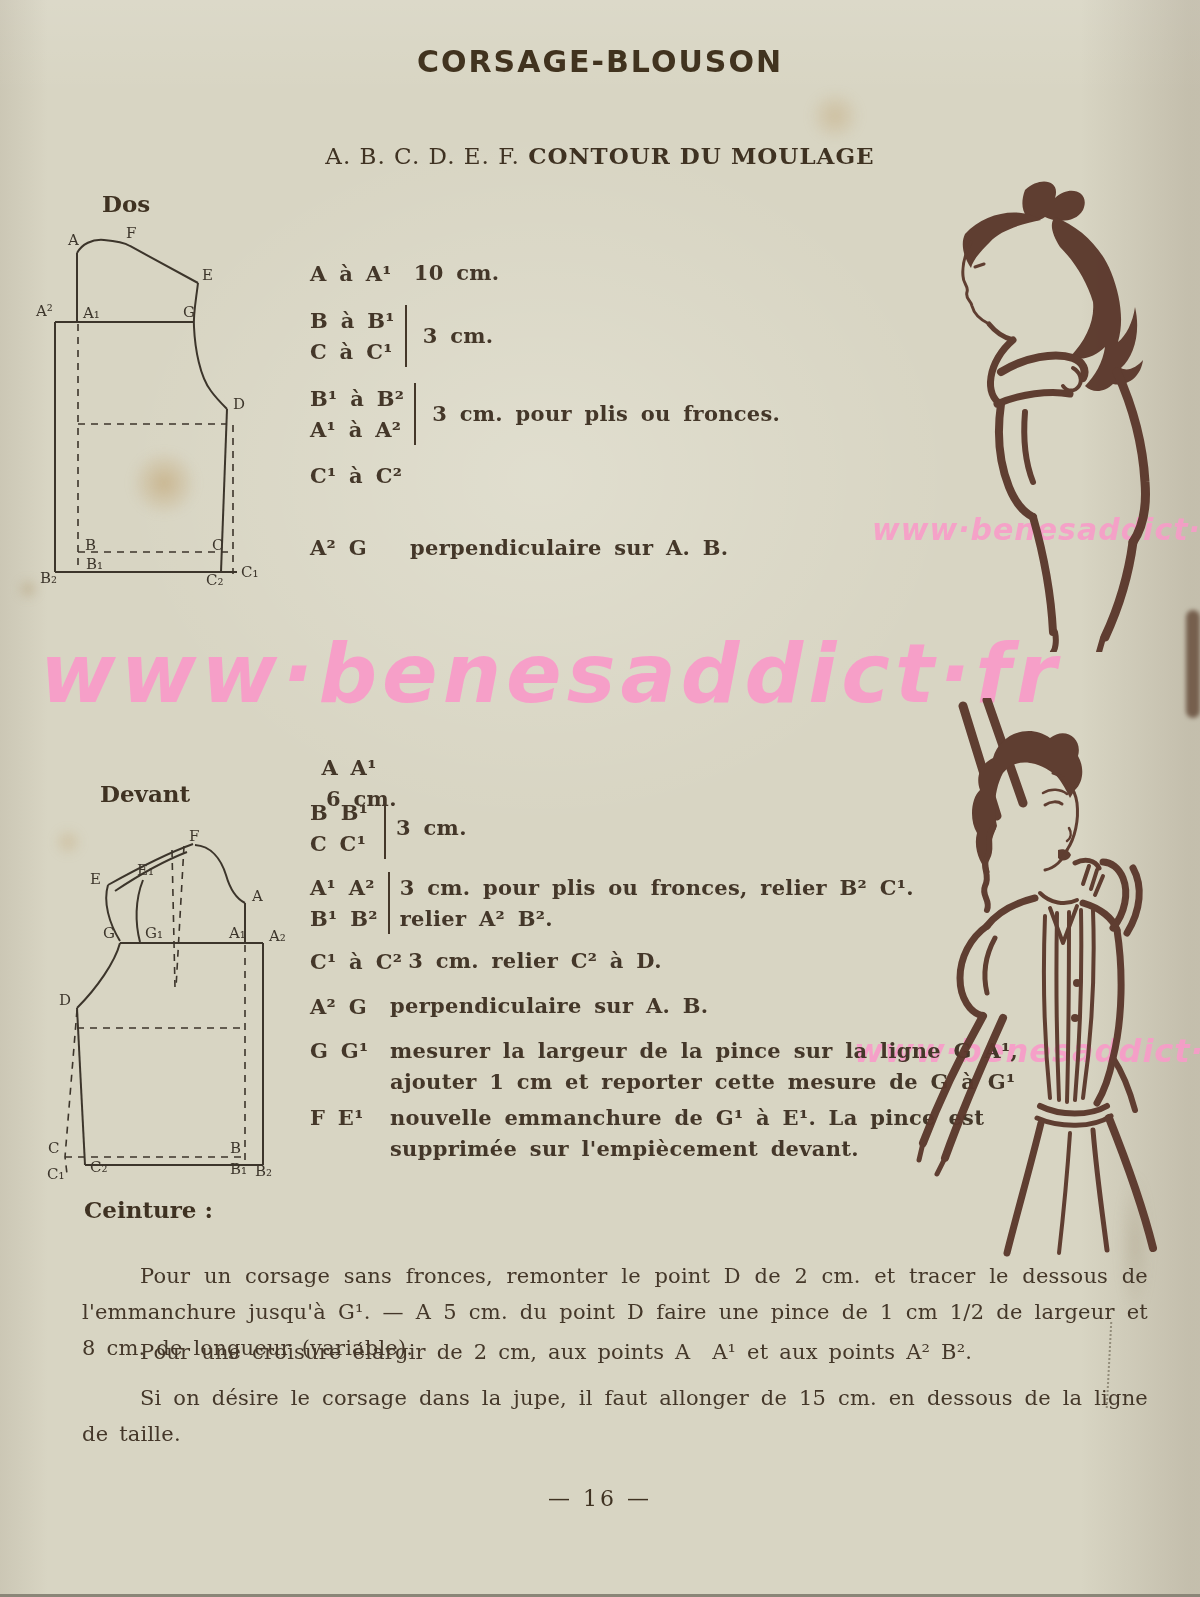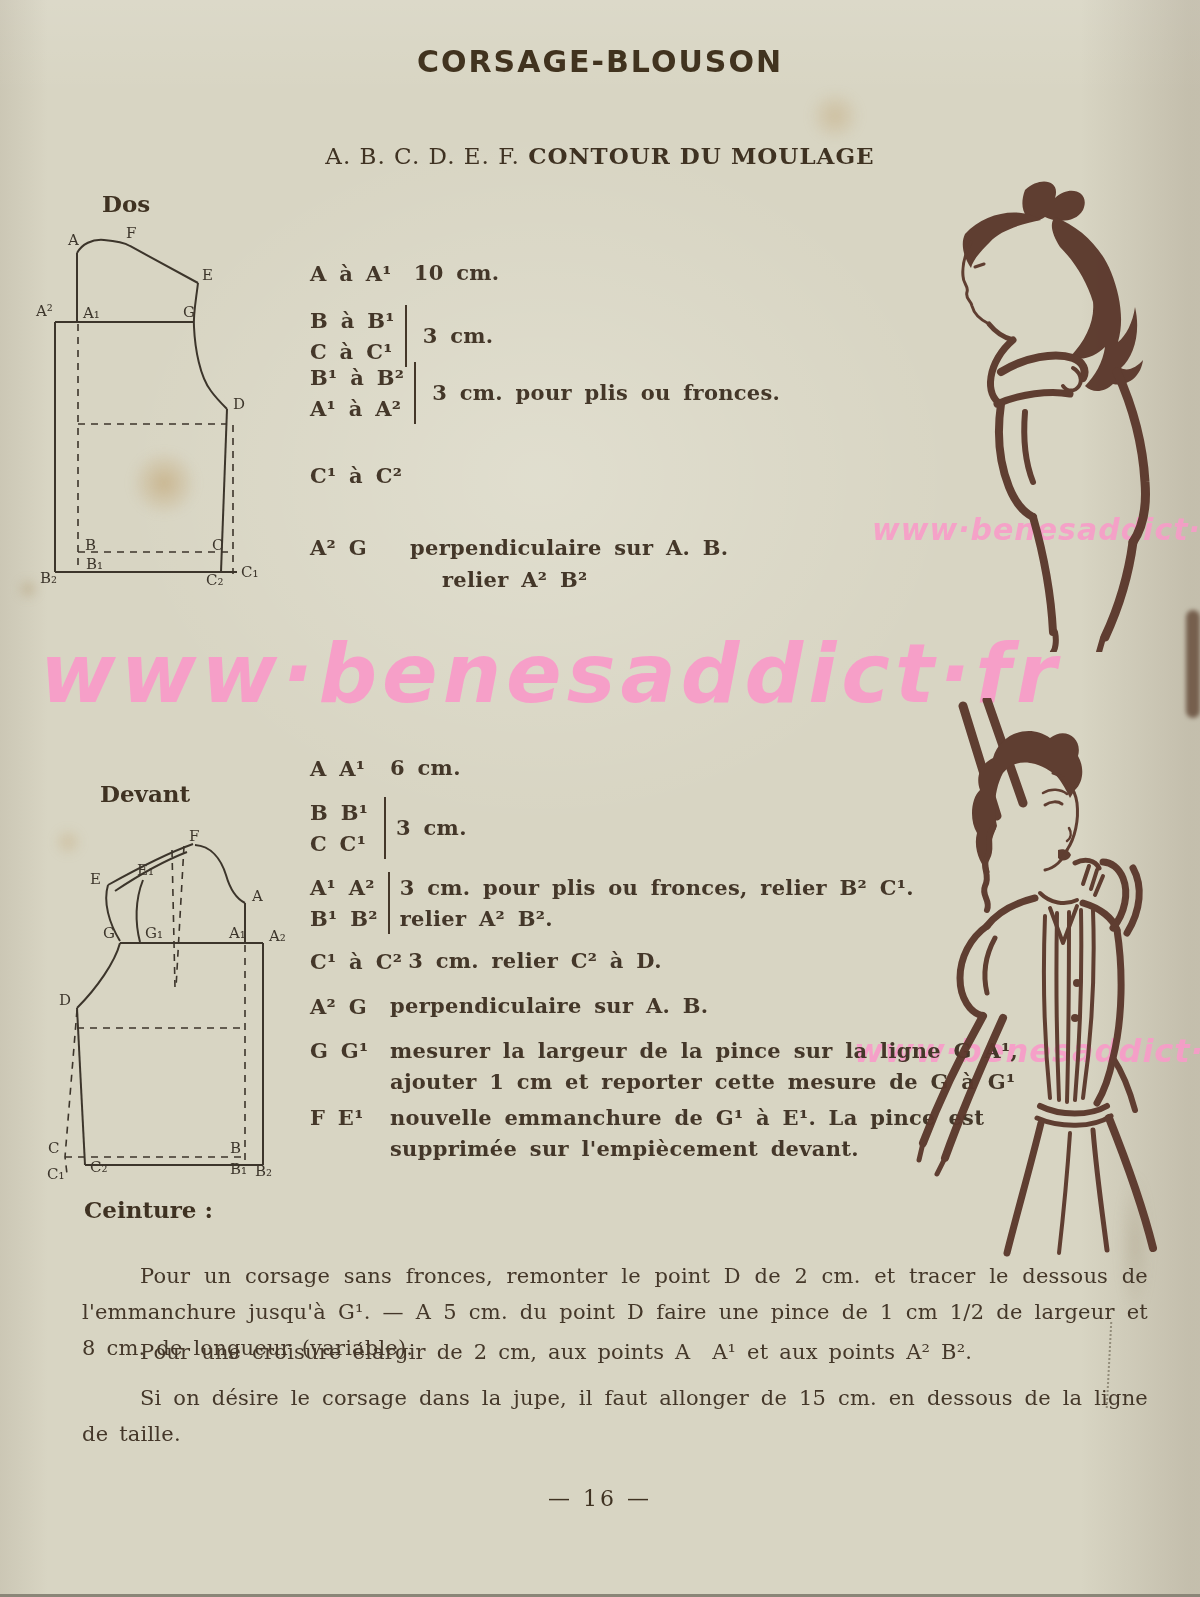--- a/index.html
+++ b/index.html
@@ -110,40 +110,39 @@
     <div class="mval" style="margin-left:22px;">10 cm.</div>
   </div>
   <div class="mrow" style="left:310px;top:305px;">
     <div class="mkeys">
       <span>B à B¹</span>
       <span>C à C¹</span>
     </div>
     <div class="mbar"></div>
     <div class="mval">3 cm.</div>
   </div>
-  <div class="mrow" style="left:310px;top:362px;">
+  <div class="mrow" style="left:310px;top:383px;">
     <div class="mkeys">
       <span>B¹ à B²</span>
       <span>A¹ à A²</span>
     </div>
     <div class="mbar"></div>
     <div class="mval">3 cm. pour plis ou fronces.</div>
   </div>
   <div class="mrow top" style="left:310px;top:460px;">
     <div class="mkeys">
         <span>C¹ à C²</span>
       </div>
   </div>
   <div class="mrow top" style="left:310px;top:532px;">
     <div class="mkeys">
         <span>A² G</span>
       </div>
     <div class="mval" style="margin-left:22px;">
       <div>perpendiculaire sur A. B.</div>
-      <div class="ind">relier A² B²</div>
     </div>
   </div>
 
   <div class="wm wm-big" style="color:#f99bc9;">www·benesaddict·fr</div>
   <div class="wm wm-1" style="color:#f99bc9;">www·benesaddict·fr</div>
   <div class="wm wm-2" style="color:#f99bc9;">www·benesaddict·fr</div>
 
   <div class="sec-head" style="left:100px;top:780px;">Devant</div>
 
   <svg class="diag" style="left:35px;top:830px;" width="270" height="358" viewBox="0 0 270 358">
@@ -180,21 +179,21 @@
       <text x="24" y="175">D</text>
       <text x="13" y="323">C</text>
       <text x="195" y="323">B</text>
       <text x="55" y="342">C₂</text>
       <text x="12" y="349">C₁</text>
       <text x="195" y="344">B₁</text>
       <text x="220" y="346">B₂</text>
     </g>
   </svg>
 
-  <div class="mrow" style="left:310px;top:752px;">
+  <div class="mrow" style="left:310px;top:752px;flex-direction:column;">
     <div class="mkeys narrow">
         <span>A A¹</span>
       </div>
     <div class="mval">6 cm.</div>
   </div>
   <div class="mrow" style="left:310px;top:797px;justify-content:flex-end;">
     <div class="mkeys narrow">
       <span>B B¹</span>
       <span>C C¹</span>
     </div>

